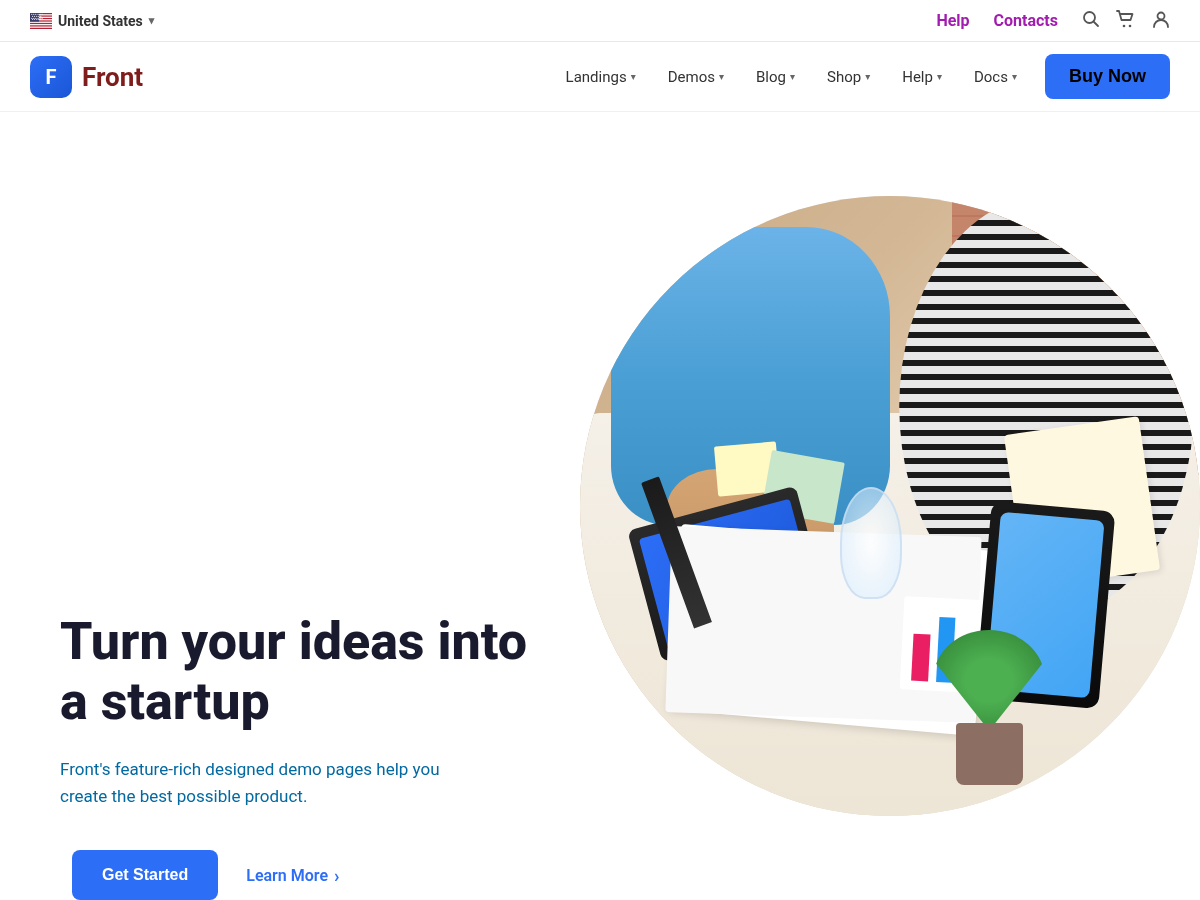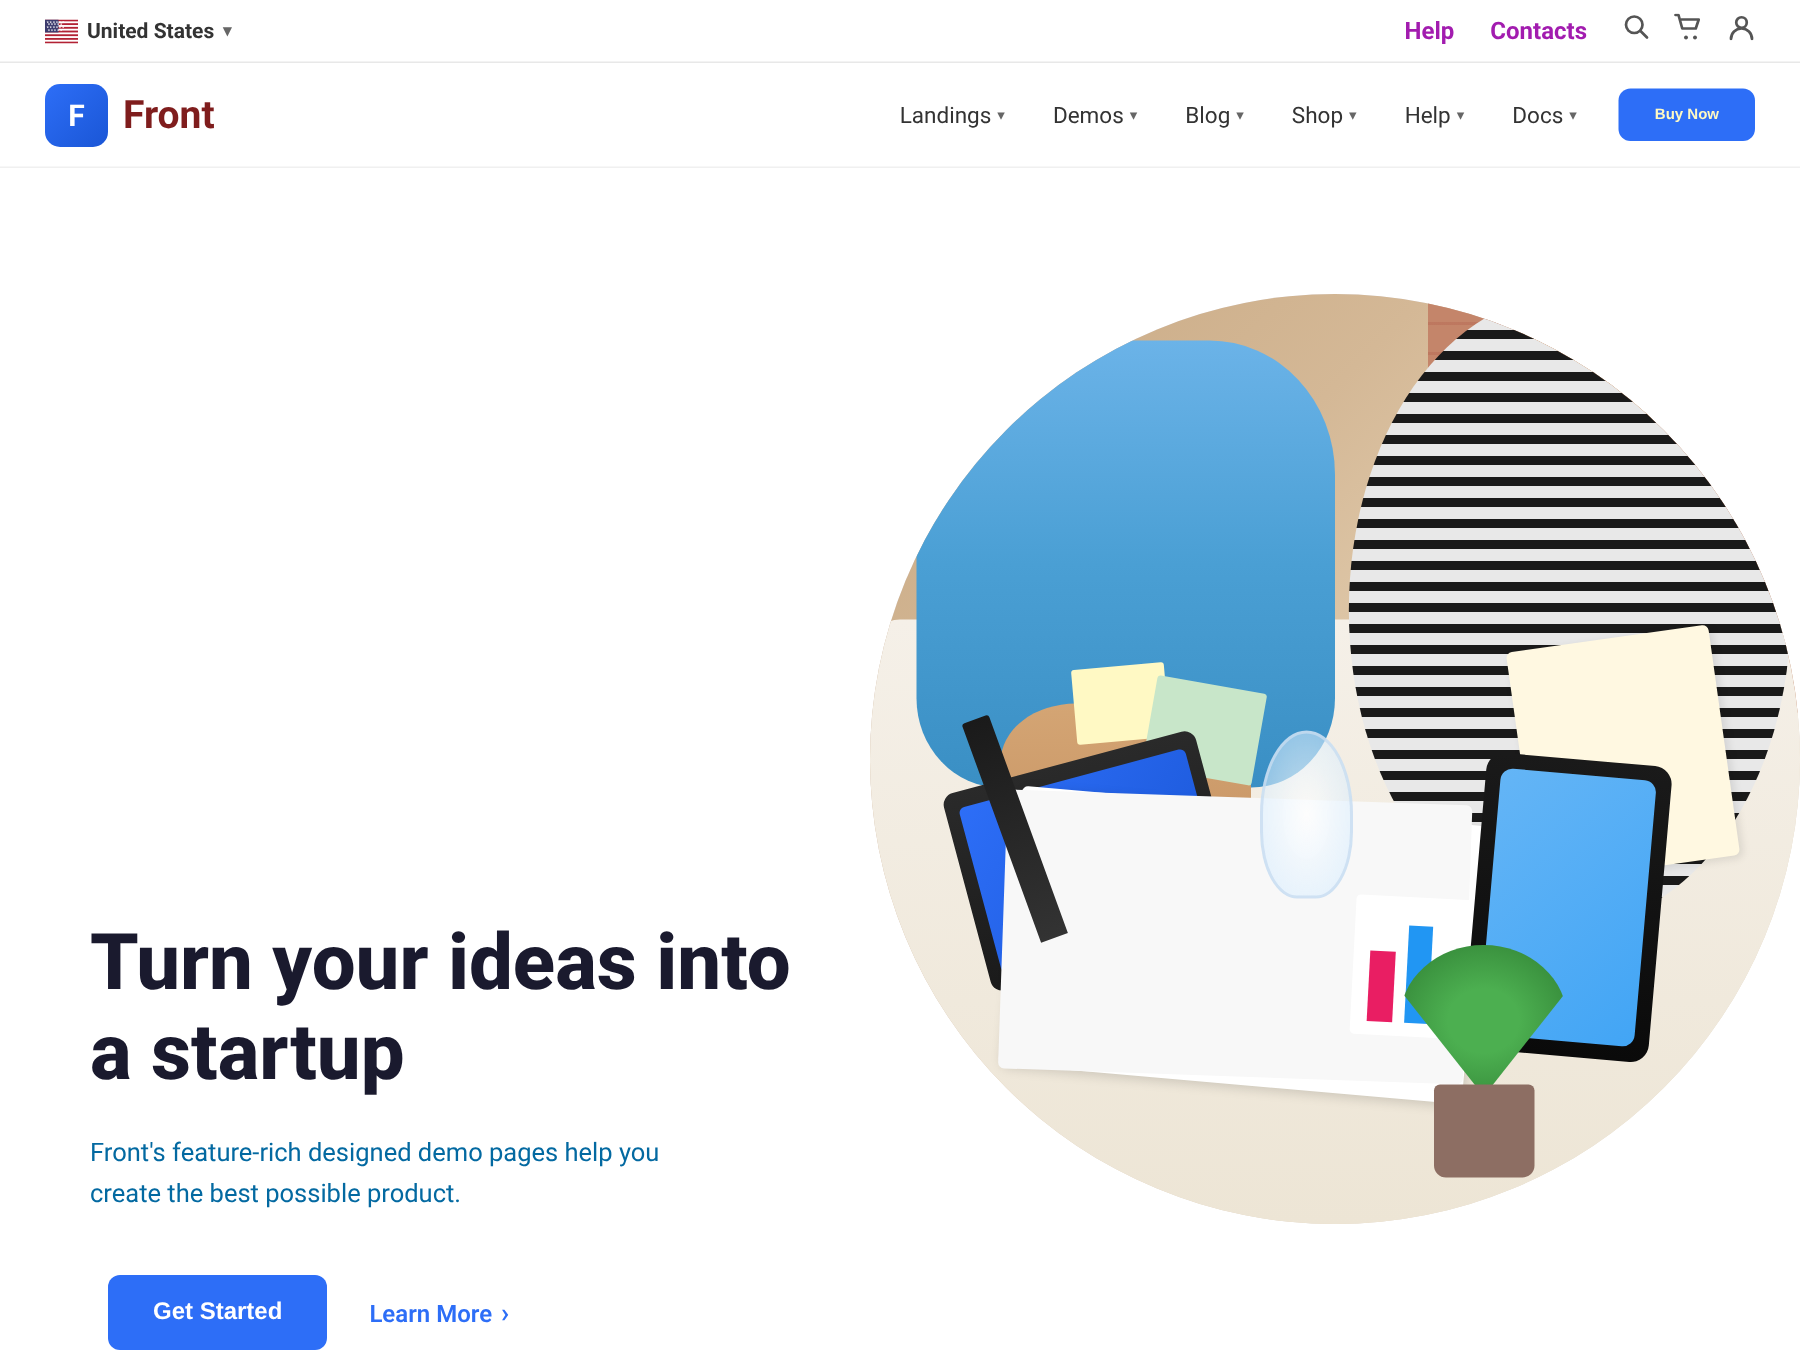--- a/index.html
+++ b/index.html
@@ -107,25 +107,25 @@
       cursor: pointer;
       border-radius: 6px;
       text-decoration: none;
     }
     .nav-chevron {
       font-size: 10px;
       color: #666;
     }
     .buy-now-btn {
       background: #2d6ef7;
-      color: #fef9c3;
+      color: #000000;
       border: none;
       padding: 12px 24px;
       border-radius: 8px;
-      font-size: 10px;
+      font-size: 18px;
       font-weight: 600;
       cursor: pointer;
       margin-left: 8px;
     }
 
     
     .hero {
       display: flex;
       align-items: flex-end;
       height: calc(900px - 42px - 70px);

